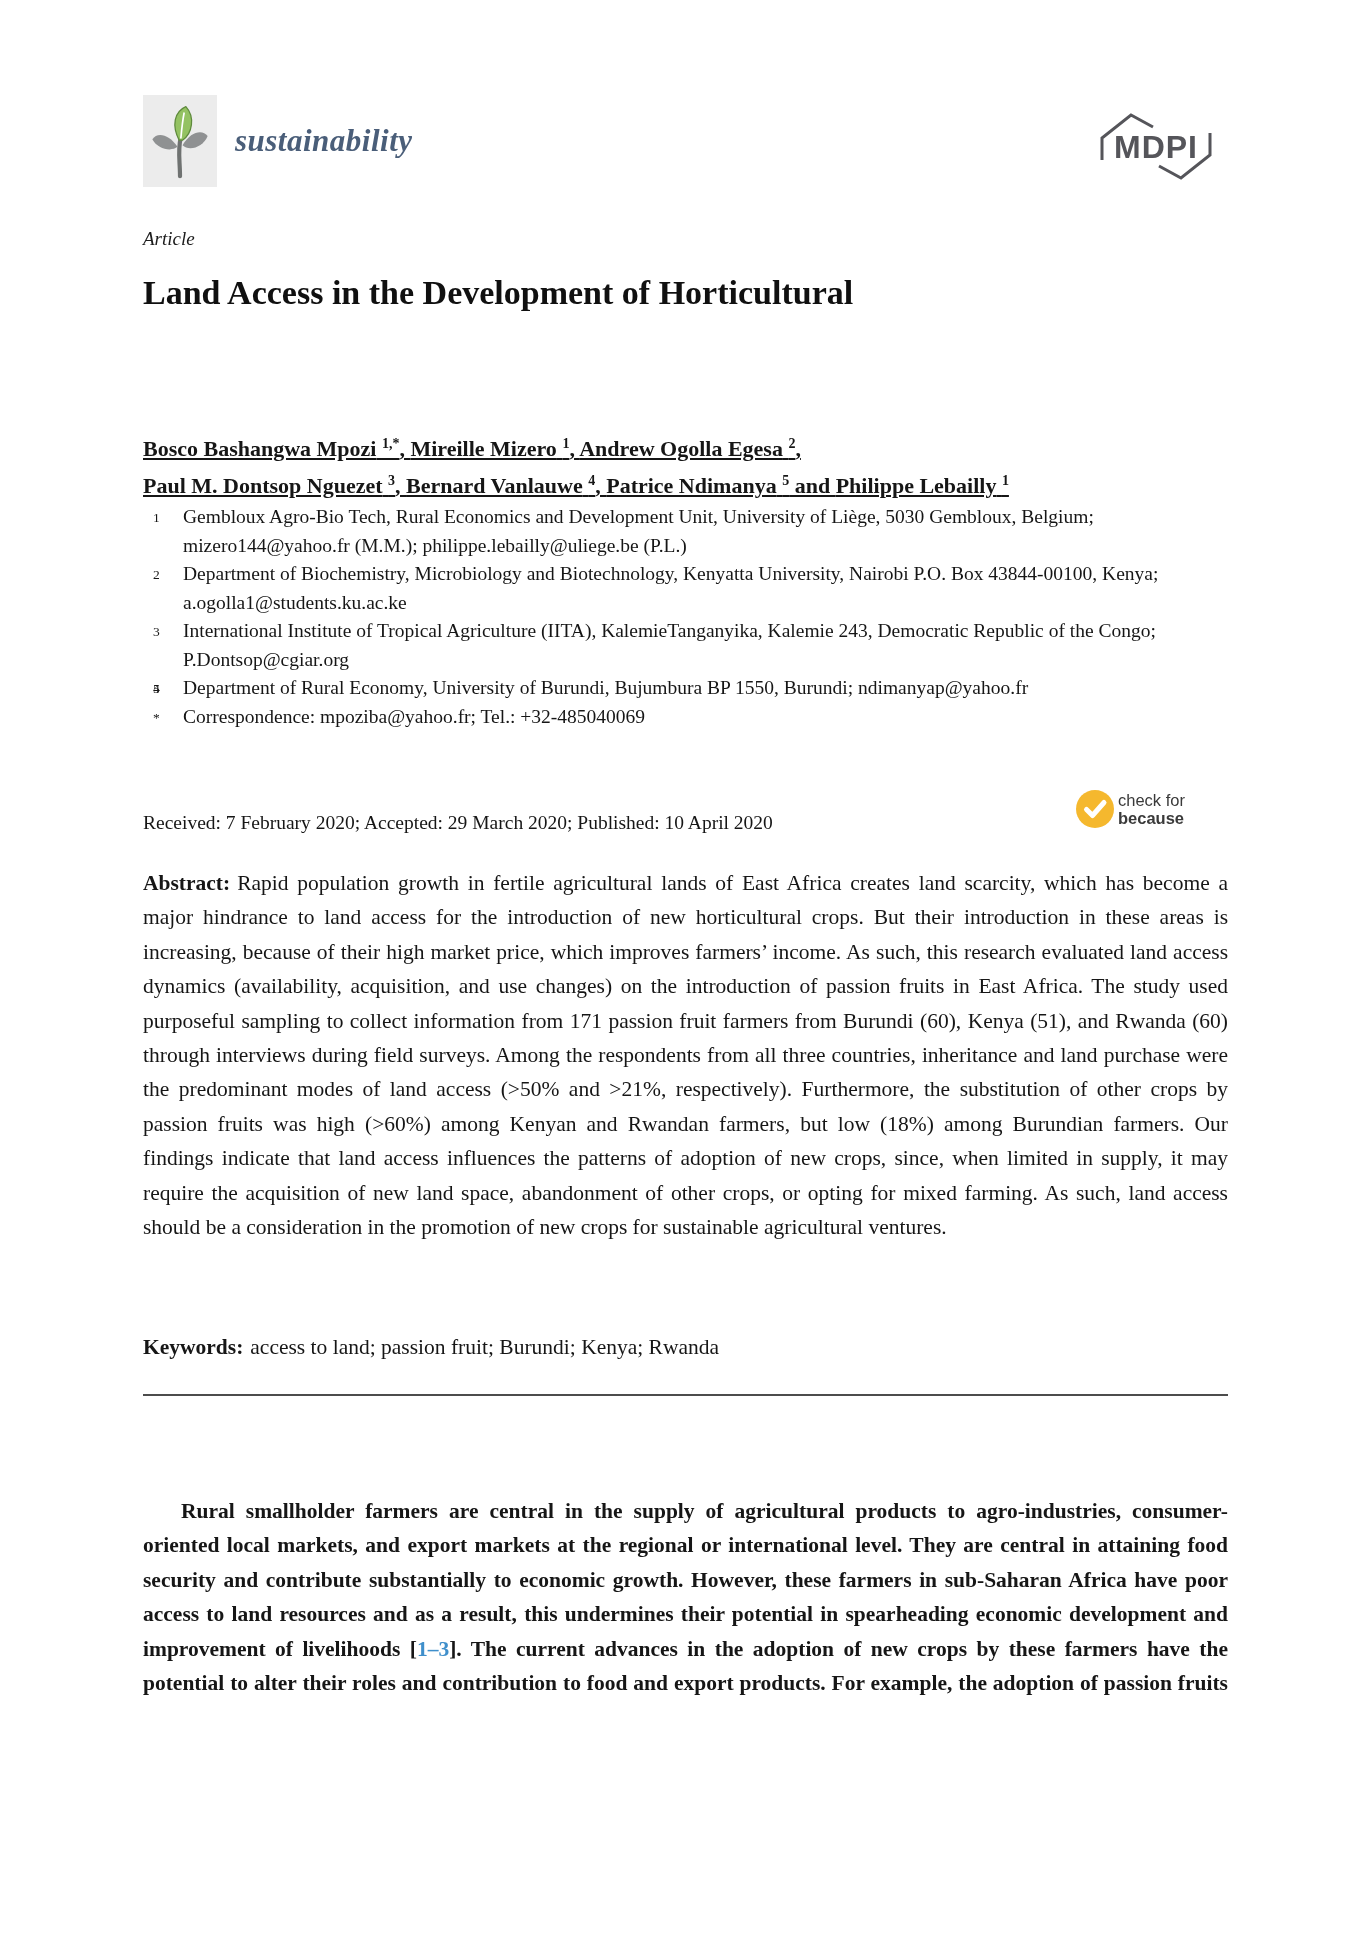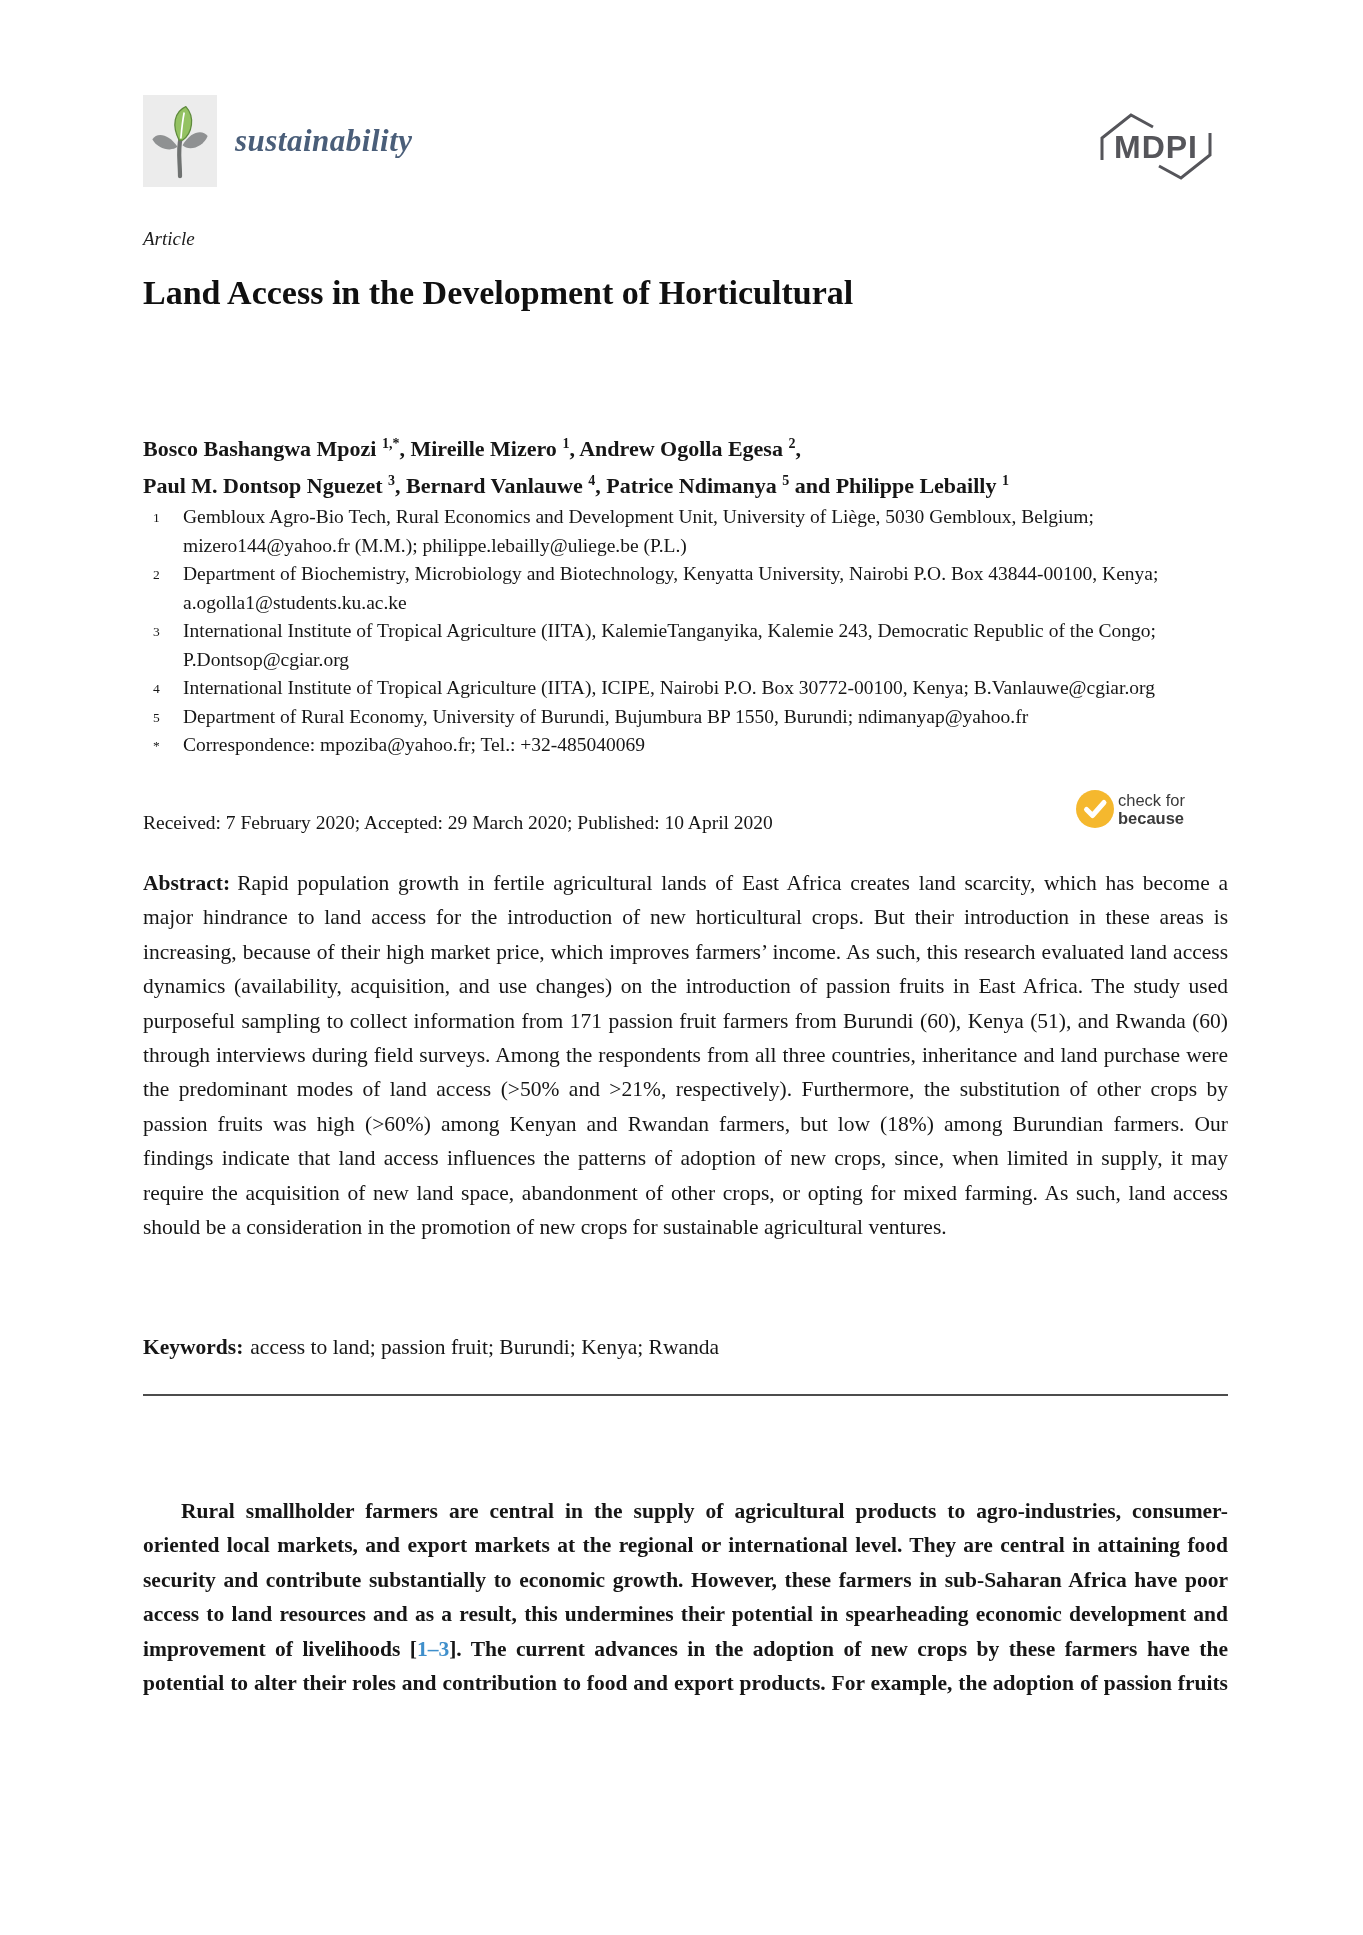--- a/index.html
+++ b/index.html
@@ -19,21 +19,21 @@
   .logo-box{width:74px;height:92px;background:#ececec;display:flex;align-items:center;justify-content:center;}
   .wordmark{
     font-style:italic;font-weight:bold;font-size:31px;color:#4a5e79;letter-spacing:0.5px;
   }
   .mdpi-logo{left:1092px;top:106px;width:128px;height:82px;}
 
   
   .article-label{left:143px;top:228px;font-style:italic;font-size:19px;color:#1c1c1c;}
   .page-title{top:256px;font-weight:bold;font-size:34px;line-height:43px;color:#101010;}
   .page-title span{display:block;margin-top:15px;}
-  .authors{top:428px;font-weight:bold;font-size:22px;line-height:31px;}
+  .authors{top:428px;font-weight:bold;font-size:22px;line-height:31px;text-decoration:underline;}
   .authors sup{font-size:14px;}
 
   .affils{top:503px;font-size:19.5px;line-height:28.5px;}
   .affil{position:relative;padding-left:40px;}
   .affil .marker{position:absolute;left:10px;top:1px;font-size:13.5px;}
 
   .dates{top:812px;font-size:19.5px;}
 
   .badge{left:1076px;top:790px;display:flex;align-items:center;gap:4px;cursor:pointer;}
   .badge-text{font-family:"Liberation Sans", sans-serif;font-size:16.5px;line-height:1.12;color:#3a3a3a;}
@@ -90,21 +90,21 @@
 
   <div class="col authors">
     <span class="author"><span>Bosco Bashangwa Mpozi</span> <sup>1,*</sup><span>, </span></span><span class="author"><span>Mireille Mizero</span> <sup>1</sup><span>, </span></span><span class="author"><span>Andrew Ogolla Egesa</span> <sup>2</sup><span>,</span></span><br>
     <span class="author"><span>Paul M. Dontsop Nguezet</span> <sup>3</sup><span>, </span></span><span class="author"><span>Bernard Vanlauwe</span> <sup>4</sup><span>, </span></span><span class="author"><span>Patrice Ndimanya</span> <sup>5</sup><span> and </span></span><span class="author"><span>Philippe Lebailly</span> <sup>1</sup></span>
   </div>
 
   <div class="col affils">
     <div class="affil"><sup class="marker">1</sup><span>Gembloux Agro-Bio Tech, Rural Economics and Development Unit, University of Liège, 5030 Gembloux, Belgium; mizero144@yahoo.fr (M.M.); philippe.lebailly@uliege.be (P.L.)</span></div>
     <div class="affil"><sup class="marker">2</sup><span>Department of Biochemistry, Microbiology and Biotechnology, Kenyatta University, Nairobi P.O. Box 43844-00100, Kenya; a.ogolla1@students.ku.ac.ke</span></div>
     <div class="affil"><sup class="marker">3</sup><span>International Institute of Tropical Agriculture (IITA), KalemieTanganyika, Kalemie 243, Democratic Republic of the Congo; P.Dontsop@cgiar.org</span></div>
-    <div class="affil"><sup class="marker">4</sup><span>International Institute of Tropical Agriculture (IITA), ICIPE, Nairobi P.O. Box 30772-00100, Kenya; B.Vanlauwe@cgiar.org</span></div>
+    <div class="affil"><sup class="marker">4</sup></div>
     <div class="affil"><sup class="marker">5</sup><span>Department of Rural Economy, University of Burundi, Bujumbura BP 1550, Burundi; ndimanyap@yahoo.fr</span></div>
     <div class="affil"><sup class="marker">*</sup><span>Correspondence: mpoziba@yahoo.fr; Tel.: +32-485040069</span></div>
   </div>
 
   <div class="col dates">Received: 7 February 2020; Accepted: 29 March 2020; Published: 10 April 2020</div>
 
   <div class="abs badge">
     <svg width="38" height="38" viewBox="0 0 38 38">
       <circle cx="19" cy="19" r="19" fill="#f5b82e"></circle>
       <path d="M10.5 19.5 L16.5 25.5 L28 12.5" stroke="#ffffff" stroke-width="5" fill="none" stroke-linecap="round" stroke-linejoin="round"></path>

